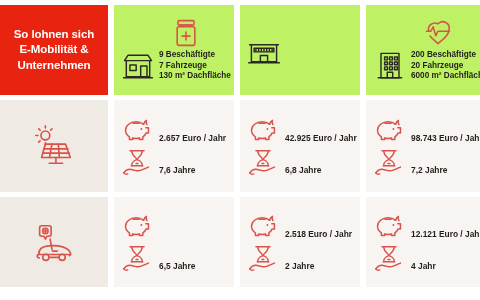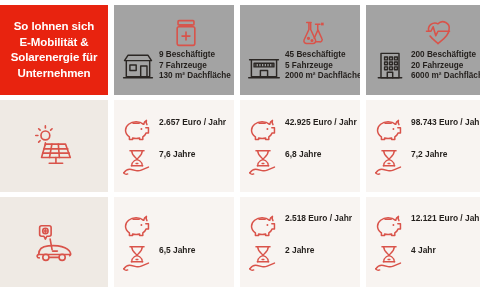--- a/index.html
+++ b/index.html
@@ -37,21 +37,21 @@
     font-weight: bold;
     font-size: 11.5px;
     line-height: 15.5px;
     text-align: center;
     letter-spacing: -0.1px;
   }
   .title-text span { display: block; white-space: nowrap; }
 
   
   .head-panel {
-    background: #a3a3a3;
+    background: #bef264;
     display: flex; align-items: center; justify-content: flex-start;
     padding: 6px 4px 6px 6px;
   }
   .head-inner {
     display: flex; align-items: flex-end; gap: 3px; width: 100%;
   }
   .bldg-icon { flex: 0 0 auto; width: 36px; height: 34px; }
   .head-right { display: flex; flex-direction: column; align-items: flex-start; }
   .topic-icon { width: 30px; height: 30px; margin-left: 12px; margin-bottom: 2px; }
   .stat-lines {
@@ -70,41 +70,40 @@
   }
   .rowlabel-icon { width: 46px; height: 46px; }
 
   
   .data-panel {
     background: #f8f4f1;
     display: flex; flex-direction: column;
     justify-content: center; gap: 6px;
     padding: 6px 5px 6px 8px;
   }
-  .metric { display: flex; align-items: flex-start; gap: 7px; }
+  .metric { display: flex; align-items: flex-end; gap: 7px; }
   .metric-icon { flex: 0 0 auto; width: 30px; height: 26px; }
   .metric-value {
     color: #231f1c;
     font-size: 8.4px;
     font-weight: bold;
     white-space: nowrap;
   }
   svg { display: block; overflow: visible; }
 </style>
 </head>
 <body>
 
 <div class="board">
   <div class="grid">
 
     <div class="cell title-panel">
       <div class="title-text">
         <span>So lohnen sich</span>
         <span>E-Mobilität &amp;</span>
-        <span>Solarenergie für</span>
         <span>Unternehmen</span>
       </div>
     </div>
 
     <div class="cell head-panel">
       <div class="head-inner">
         <span class="bldg-icon">
           <svg viewBox="0 0 40 38" fill="none" stroke="#2b2724" stroke-width="1.6" stroke-linecap="round" stroke-linejoin="round">
             <path d="M5 14 L9 8 H31 L35 14 Z"></path>
             <path d="M7 14 V32 H33 V14"></path>
@@ -136,37 +135,20 @@
         <span class="bldg-icon">
           <svg viewBox="0 0 40 38" fill="none" stroke="#2b2724" stroke-width="1.6" stroke-linecap="round" stroke-linejoin="round">
             <path d="M4 13 H36"></path>
             <path d="M6 13 V32 H34 V13"></path>
             <path d="M3 33 H37"></path>
             <rect x="9" y="17" width="22" height="4"></rect>
             <path d="M11 17.8 V20.4 M14 17.8 V20.4 M17 17.8 V20.4 M20 17.8 V20.4 M23 17.8 V20.4 M26 17.8 V20.4 M29 17.8 V20.4"></path>
             <rect x="16" y="25" width="8" height="7"></rect>
           </svg>
         </span>
-        <div class="head-right">
-          <span class="topic-icon">
-            <svg viewBox="0 0 34 34" fill="none" stroke="#d9534a" stroke-width="1.7" stroke-linecap="round" stroke-linejoin="round">
-              <path d="M11 5 H16 M13.5 5 V13 L8 25 A3 3 0 0 0 11 29 H18 A3 3 0 0 0 21 25 L15.5 13 V5"></path>
-              <path d="M21 7 H26 M23.5 7 V14 L19.5 23"></path>
-              <path d="M24 14 L28 23 A2.5 2.5 0 0 1 25.5 27 H21"></path>
-              <path d="M28 6 L29.5 7.5 M29.5 6 L28 7.5"></path>
-              <circle cx="13" cy="23" r="1"></circle>
-              <circle cx="17" cy="25.5" r="0.9"></circle>
-            </svg>
-          </span>
-          <div class="stat-lines">
-            <span>45 Beschäftigte</span>
-            <span>5 Fahrzeuge</span>
-            <span>2000 m² Dachfläche</span>
-          </div>
-        </div>
       </div>
     </div>
 
     <div class="cell head-panel">
       <div class="head-inner">
         <span class="bldg-icon">
           <svg viewBox="0 0 40 38" fill="none" stroke="#2b2724" stroke-width="1.6" stroke-linecap="round" stroke-linejoin="round">
             <path d="M10 6 H30 V33 H10 Z"></path>
             <path d="M7 33 H33"></path>
             <rect x="14" y="10" width="3.2" height="3.2"></rect>

